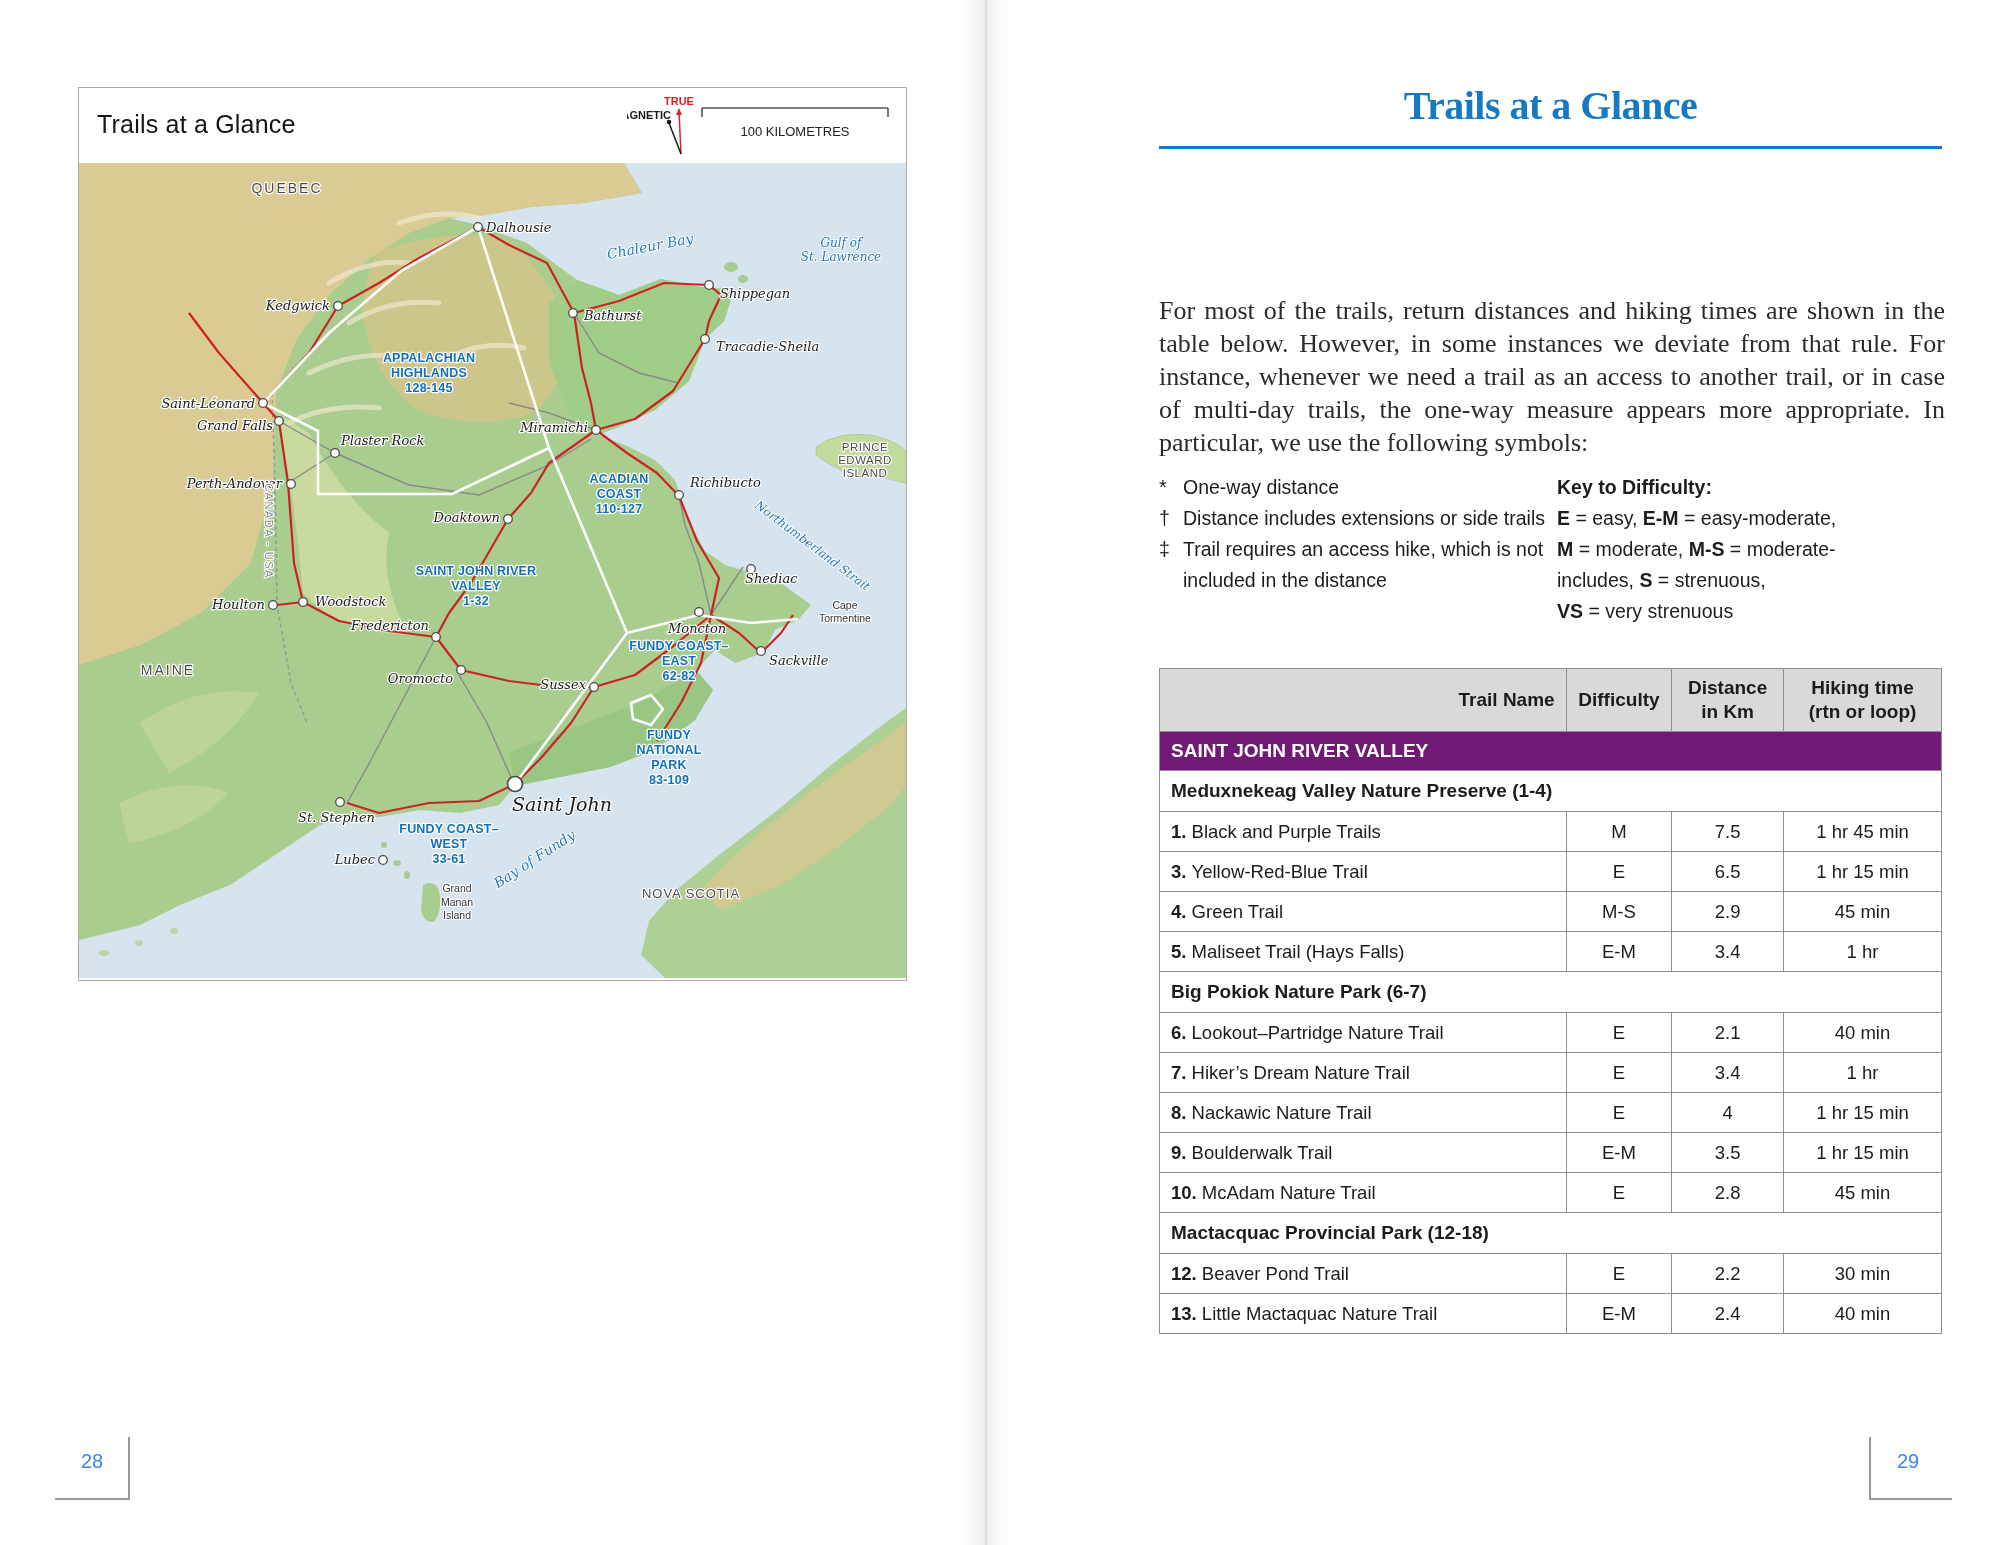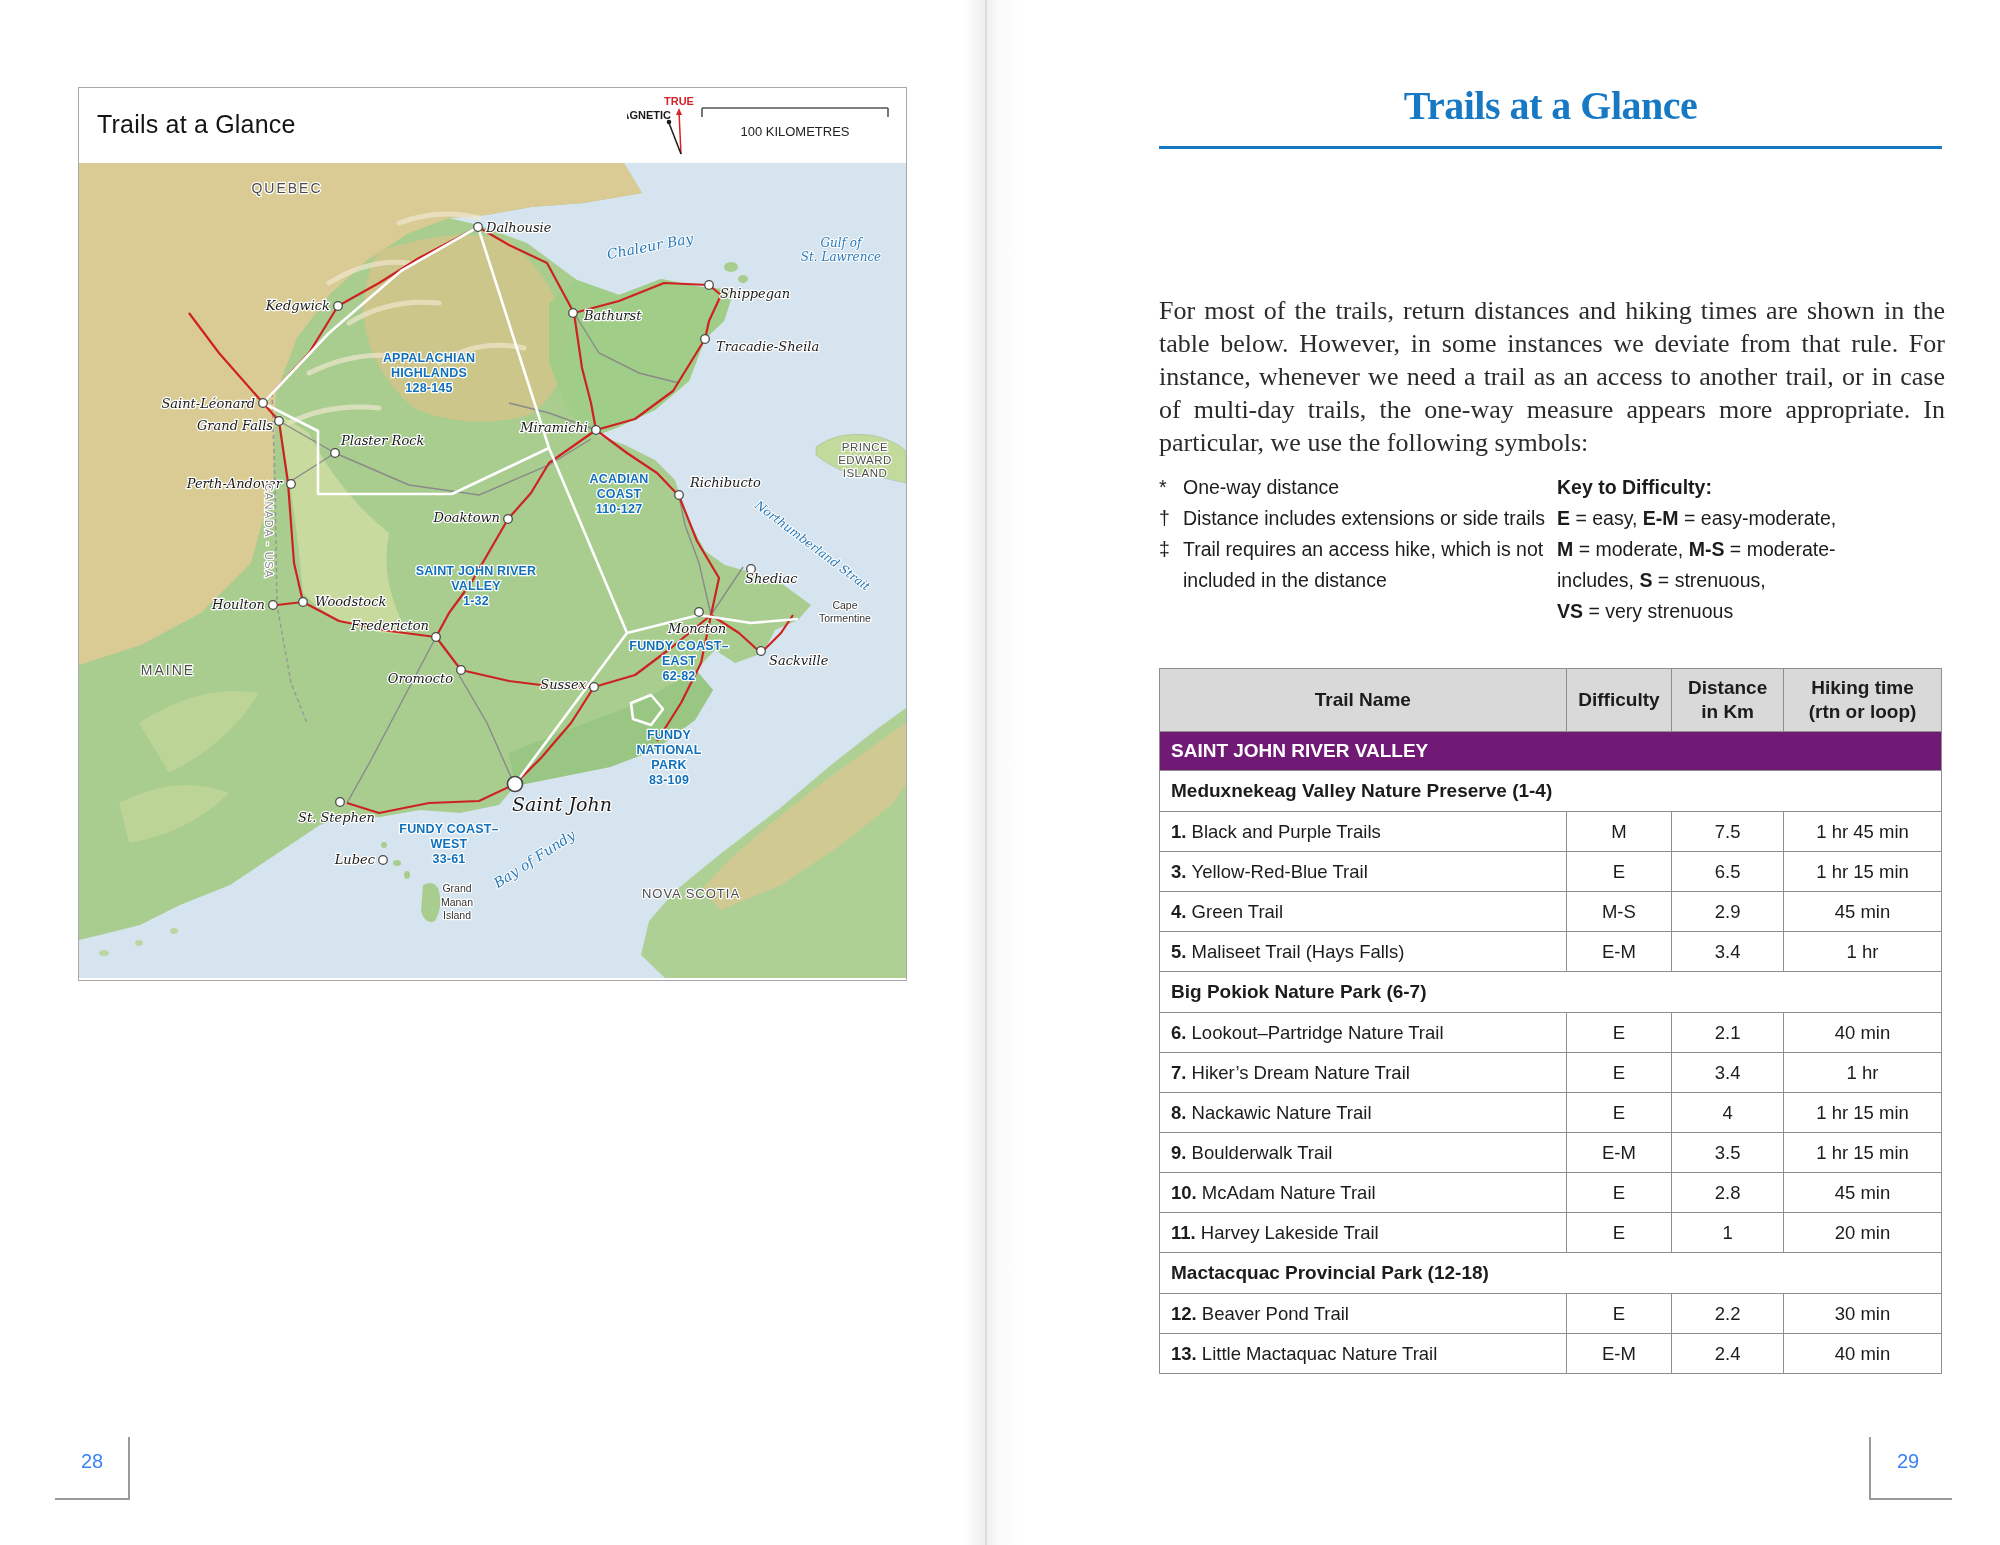--- a/index.html
+++ b/index.html
@@ -43,21 +43,21 @@
   .sym-col{width:398px;}
   .key-col{width:388px;}
   .sym-row{display:flex;}
   .sym-glyph{width:24px;flex:none;}
   .key-title{font-weight:bold;}
   
   .trail-table{position:absolute;left:1159px;top:668px;width:783px;border-collapse:collapse;
                font-size:18.5px;color:#1c1c1c;table-layout:fixed;}
   .trail-table th,.trail-table td{border:1px solid #8f8f8f;padding:0 11px;}
   .trail-table thead th{background:#d9d9d9;font-weight:bold;font-size:19px;height:62px;text-align:center;line-height:1.25;}
-  .trail-table thead th.first{text-align:center;}
+  .trail-table thead th.first{text-align:right;}
   .trail-table td.section{background:#701a75;color:#fff;font-weight:bold;font-size:19px;height:38px;}
   .trail-table td.group{font-weight:bold;font-size:19px;height:40px;}
   .trail-table td{height:39px;}
   .trail-table td.c{text-align:center;}
 </style>
 </head>
 <body>
 
 <div class="spread">
 
@@ -336,26 +336,20 @@
           <td class="c">3.5</td>
           <td class="c">1 hr 15 min</td>
         </tr>
         <tr>
           <td><b>10. </b>McAdam Nature Trail</td>
           <td class="c">E</td>
           <td class="c">2.8</td>
           <td class="c">45 min</td>
         </tr>
         <tr>
-          <td><b>11. </b>Harvey Lakeside Trail</td>
-          <td class="c">E</td>
-          <td class="c">1</td>
-          <td class="c">20 min</td>
-        </tr>
-        <tr>
           <td class="group" colspan="4">Mactacquac Provincial Park (12-18)</td>
         </tr>
         <tr>
           <td><b>12. </b>Beaver Pond Trail</td>
           <td class="c">E</td>
           <td class="c">2.2</td>
           <td class="c">30 min</td>
         </tr>
         <tr>
           <td><b>13. </b>Little Mactaquac Nature Trail</td>

